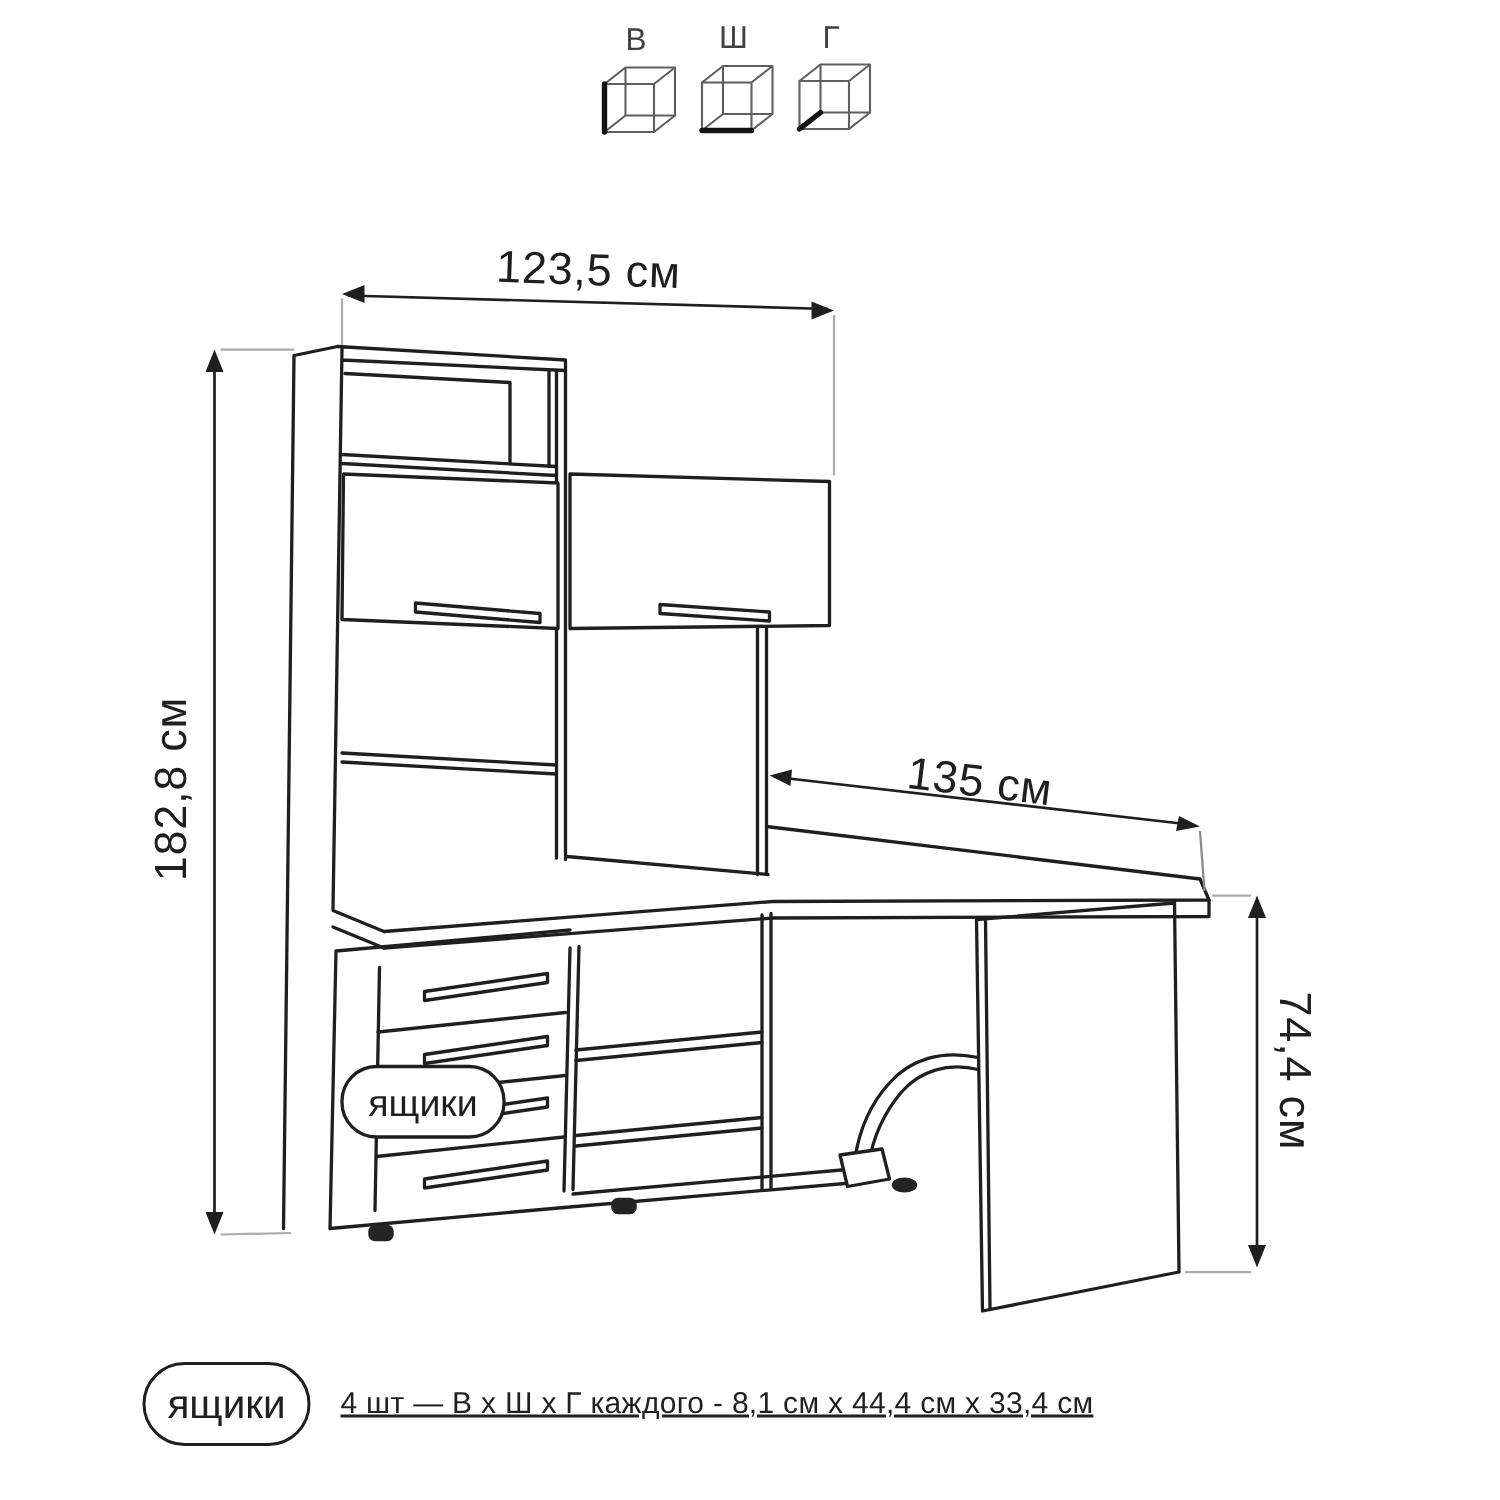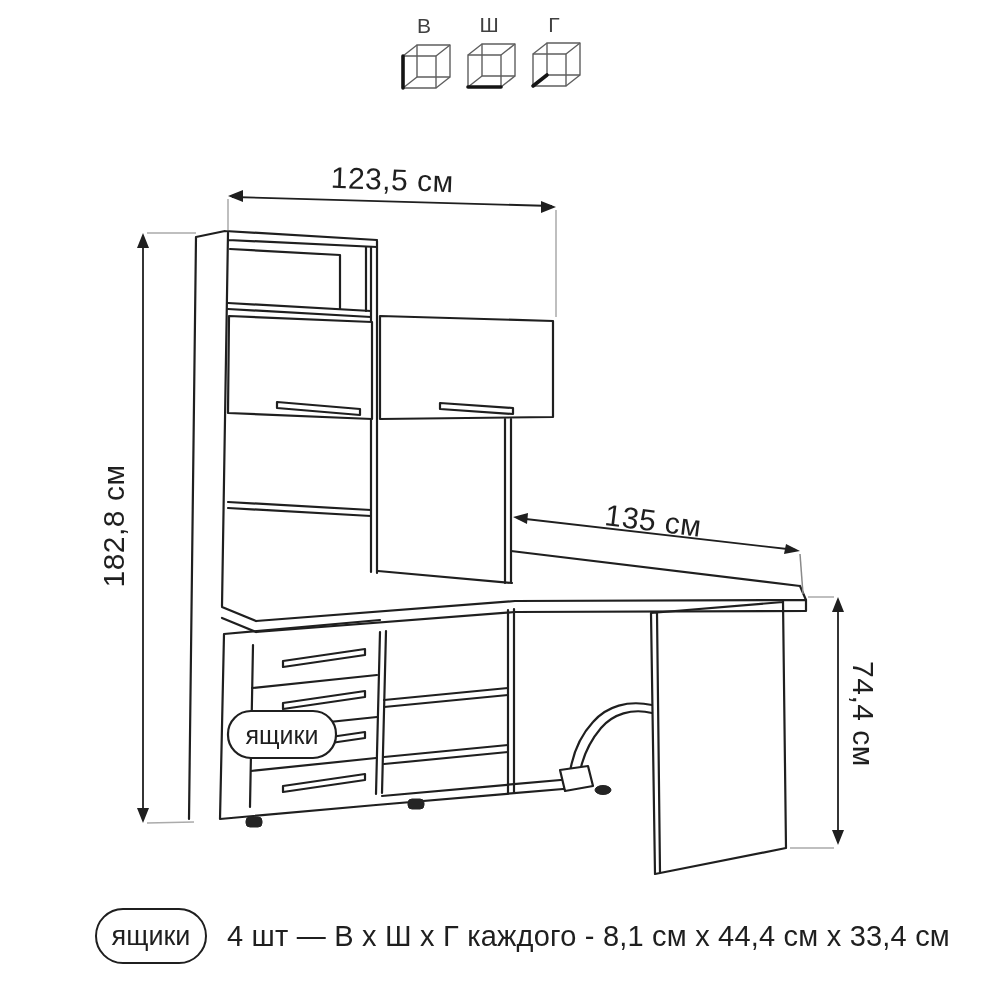--- a/index.html
+++ b/index.html
@@ -14,21 +14,21 @@
   .dimline{stroke:#1f1f1f;stroke-width:1.8;fill:none;}
   .arrow{fill:#1f1f1f;stroke:none;}
   .ext{stroke:#ababab;stroke-width:1.5;fill:none;}
   .ext-dark{stroke:#8a8a8a;stroke-width:1.5;fill:none;}
   .cube{stroke:#5f5f5f;stroke-width:1.4;fill:none;stroke-linejoin:round;}
   .cube-bold{stroke:#141414;stroke-width:3.6;fill:none;stroke-linecap:round;}
   .foot{fill:#242424;stroke:#242424;}
   .footer{position:absolute;left:95px;top:908px;display:flex;align-items:center;gap:20px;}
   .badge{border:2.5px solid #1f1f1f;border-radius:30px;min-width:112px;height:56px;display:flex;
          align-items:center;justify-content:center;font-size:27px;padding:0 4px;box-sizing:border-box;}
-  .note{font-size:29px;letter-spacing:0.2px;white-space:nowrap;}
+  .note{font-size:20px;letter-spacing:0.2px;white-space:nowrap;text-decoration:underline;}
 </style>
 </head>
 <body>
 
 <div class="stage">
 <svg width="1000" height="1000" viewBox="0 0 1000 1000">
 
   <g>
     <text class="legend-letter" x="424" y="33" text-anchor="middle">В</text>
     <text class="legend-letter" x="489" y="32" text-anchor="middle">Ш</text>

